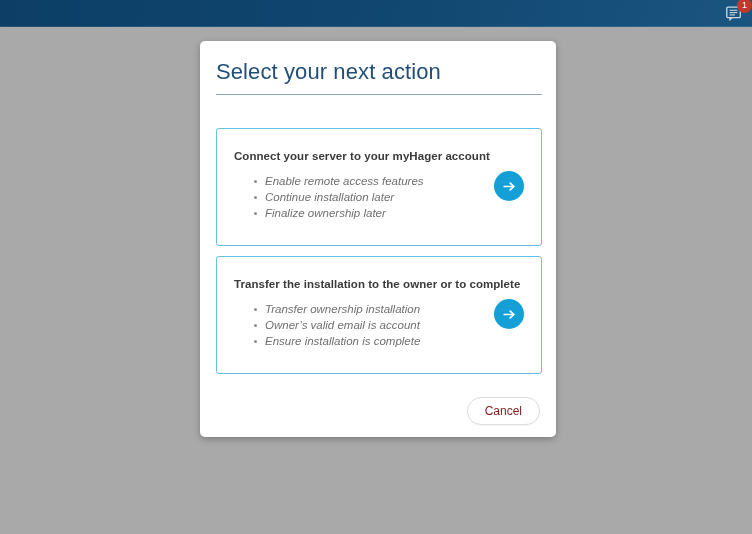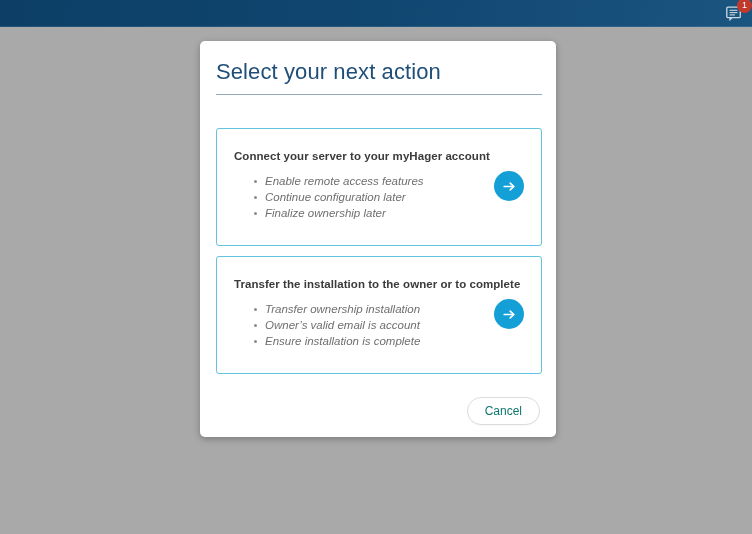--- a/index.html
+++ b/index.html
@@ -201,21 +201,21 @@
     bottom: 6px;
     height: 40px;
     display: flex;
     align-items: center;
     justify-content: flex-end;
   }
   .cancel-btn {
     background: #ffffff;
     border: 1px solid #dcdcdc;
     border-radius: 14px;
-    color: #0f766e;
+    color: #7f1d1d;
     font-size: 12px;
     font-family: "Liberation Sans", sans-serif;
     padding: 6px 17px;
     cursor: pointer;
     line-height: 14px;
     box-shadow: 0 1px 1px rgba(0,0,0,0.03);
   }
 </style>
 </head>
 <body>
@@ -244,21 +244,21 @@
   <div class="modal">
 
     <div class="modal-title">Select your next action</div>
 
     <div class="cards">
 
       <div class="card">
         <div class="card-heading">Connect your server to your myHager account</div>
         <ul class="card-list">
           <li>Enable remote access features</li>
-          <li>Continue configuration later</li>
+          <li>Continue installation later</li>
           <li>Finalize ownership later</li>
         </ul>
         <button class="arrow-btn">
           <svg width="17" height="17" viewBox="0 0 17 17">
             <line x1="3.2" y1="8.5" x2="12.4" y2="8.5" stroke="#ffffff" stroke-width="1.7" stroke-linecap="round"></line>
             <polyline points="9.2,5.1 12.8,8.5 9.2,11.9" fill="none" stroke="#ffffff" stroke-width="1.7" stroke-linecap="round" stroke-linejoin="round"></polyline>
           </svg>
         </button>
       </div>
 

